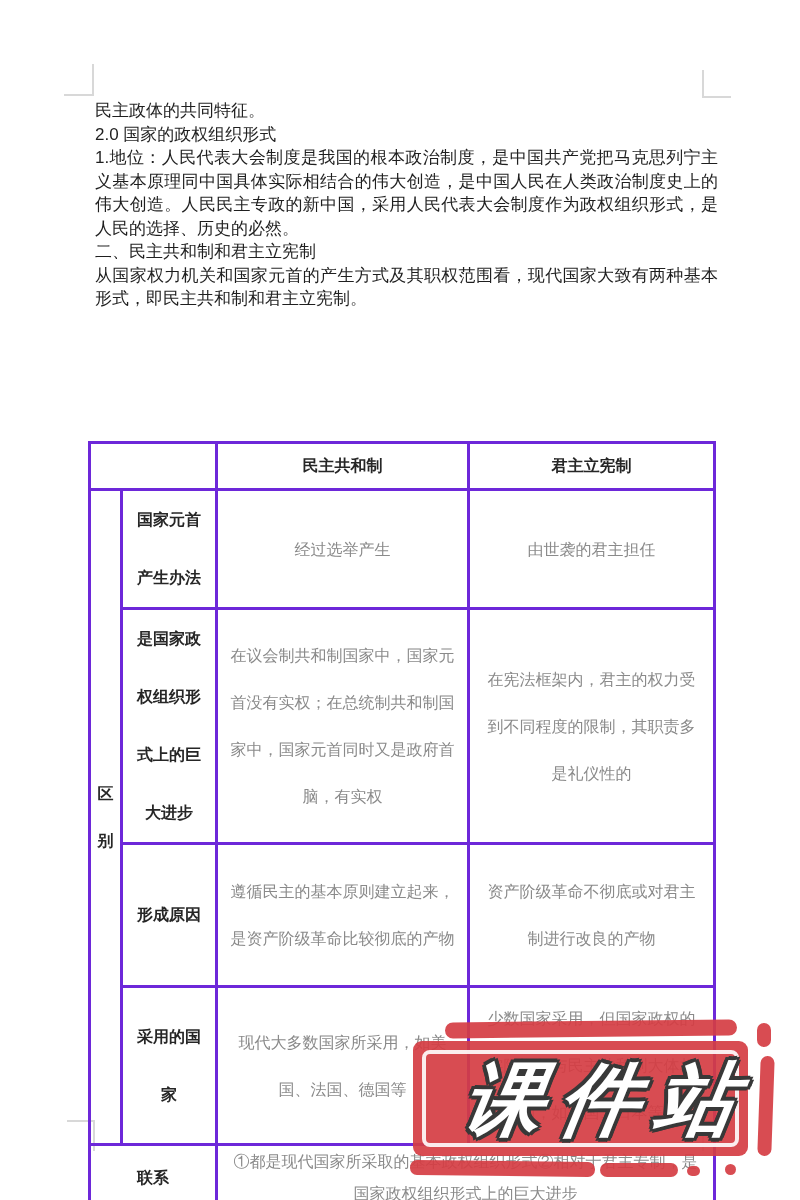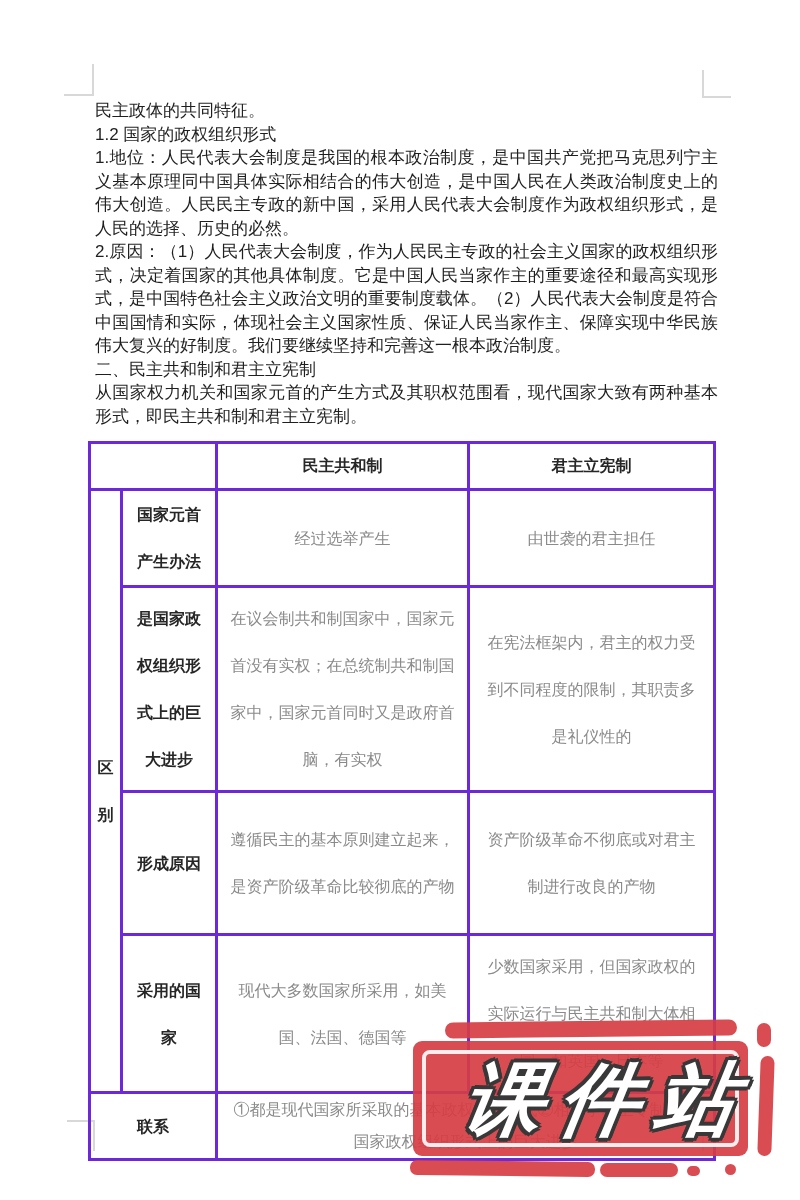--- a/index.html
+++ b/index.html
@@ -29,21 +29,21 @@
   }
   table.cmp td{border:3px solid #6d28d9;vertical-align:middle;text-align:center;overflow:hidden;}
   tr.header-row{height:47px;}
   tr.row-0{height:93px;}
   tr.row-1{height:184px;}
   tr.row-2{height:143px;}
   tr.row-3{height:138px;}
   tr.row-rel{height:65px;}
   .head-cell{font-weight:bold;color:#262626;font-size:16px;}
   .group-cell{font-weight:bold;color:#262626;font-size:16px;line-height:47px;padding:0;}
-  .label-cell{font-weight:bold;color:#262626;font-size:16px;line-height:47px;padding:0 14px;}
+  .label-cell{font-weight:bold;color:#262626;font-size:16px;line-height:58px;padding:0 14px;}
   .content-cell{color:#8a8a8a;font-size:16px;line-height:47px;padding:7px 12px;}
   .relation-text{line-height:32px;padding:0 14px;}
 
   
   .stamp{position:absolute;left:400px;top:1008px;width:400px;height:170px;z-index:5;}
   .stamp .piece{position:absolute;background:rgba(213,61,67,0.92);}
   .stamp .top-stroke{left:45px;top:5px;width:292px;height:16px;border-radius:8px;transform:rotate(-0.6deg);}
   .stamp .main-rect{left:13px;top:25px;width:335px;height:115px;border-radius:9px;}
   .stamp .inner-frame{
     position:absolute;left:9px;top:9px;right:9px;bottom:9px;
@@ -74,23 +74,22 @@
   <div class="mark" style="left:64px;top:86px;width:30px;height:2px;"></div>
   <div class="mark" style="left:702px;top:62px;width:2px;height:28px;"></div>
   <div class="mark" style="left:703px;top:88px;width:28px;height:2px;"></div>
   <div class="mark" style="left:67px;top:1112px;width:28px;height:2px;"></div>
   <div class="mark" style="left:93px;top:1113px;width:2px;height:30px;"></div>
   <div class="mark" style="left:703px;top:1112px;width:28px;height:2px;"></div>
   <div class="mark" style="left:702px;top:1113px;width:2px;height:30px;"></div>
 
   <div class="doc-text" id="paragraphs">
       <p>民主政体的共同特征。</p>
-      <p>1.2 国家的政权组织形式</p>
+      <p>2.0 国家的政权组织形式</p>
       <p>1.地位：人民代表大会制度是我国的根本政治制度，是中国共产党把马克思列宁主义基本原理同中国具体实际相结合的伟大创造，是中国人民在人类政治制度史上的伟大创造。人民民主专政的新中国，采用人民代表大会制度作为政权组织形式，是人民的选择、历史的必然。</p>
-      <p>2.原因：（1）人民代表大会制度，作为人民民主专政的社会主义国家的政权组织形式，决定着国家的其他具体制度。它是中国人民当家作主的重要途径和最高实现形式，是中国特色社会主义政治文明的重要制度载体。（2）人民代表大会制度是符合中国国情和实际，体现社会主义国家性质、保证人民当家作主、保障实现中华民族伟大复兴的好制度。我们要继续坚持和完善这一根本政治制度。</p>
       <p>二、民主共和制和君主立宪制</p>
       <p>从国家权力机关和国家元首的产生方式及其职权范围看，现代国家大致有两种基本形式，即民主共和制和君主立宪制。</p>
     </div>
 
   <table class="cmp">
     <colgroup>
       <col style="width:32px">
         <col style="width:95px">
         <col style="width:252px">
         <col style="width:246px">

